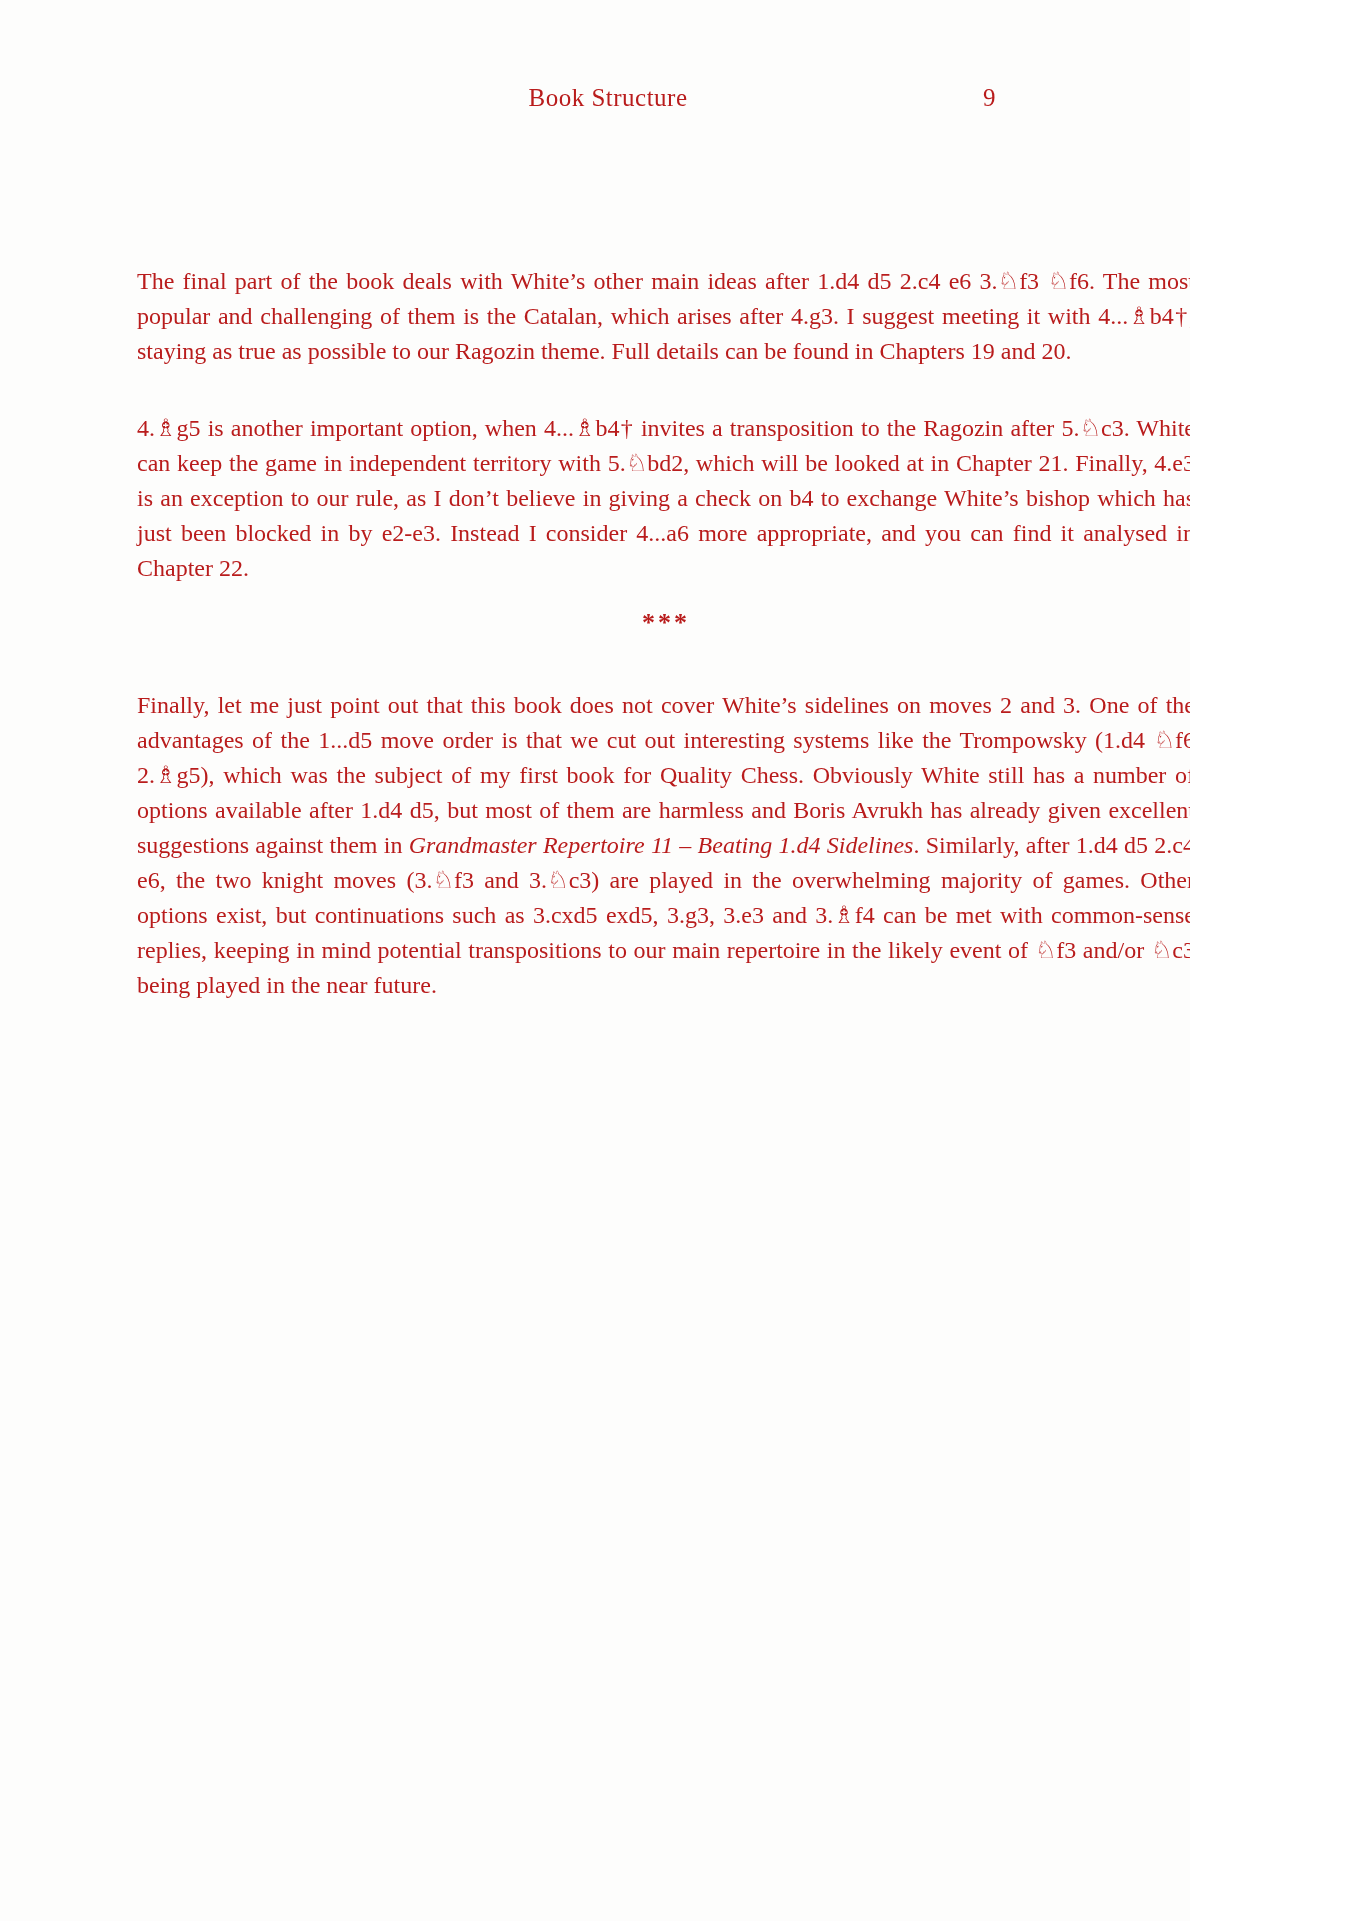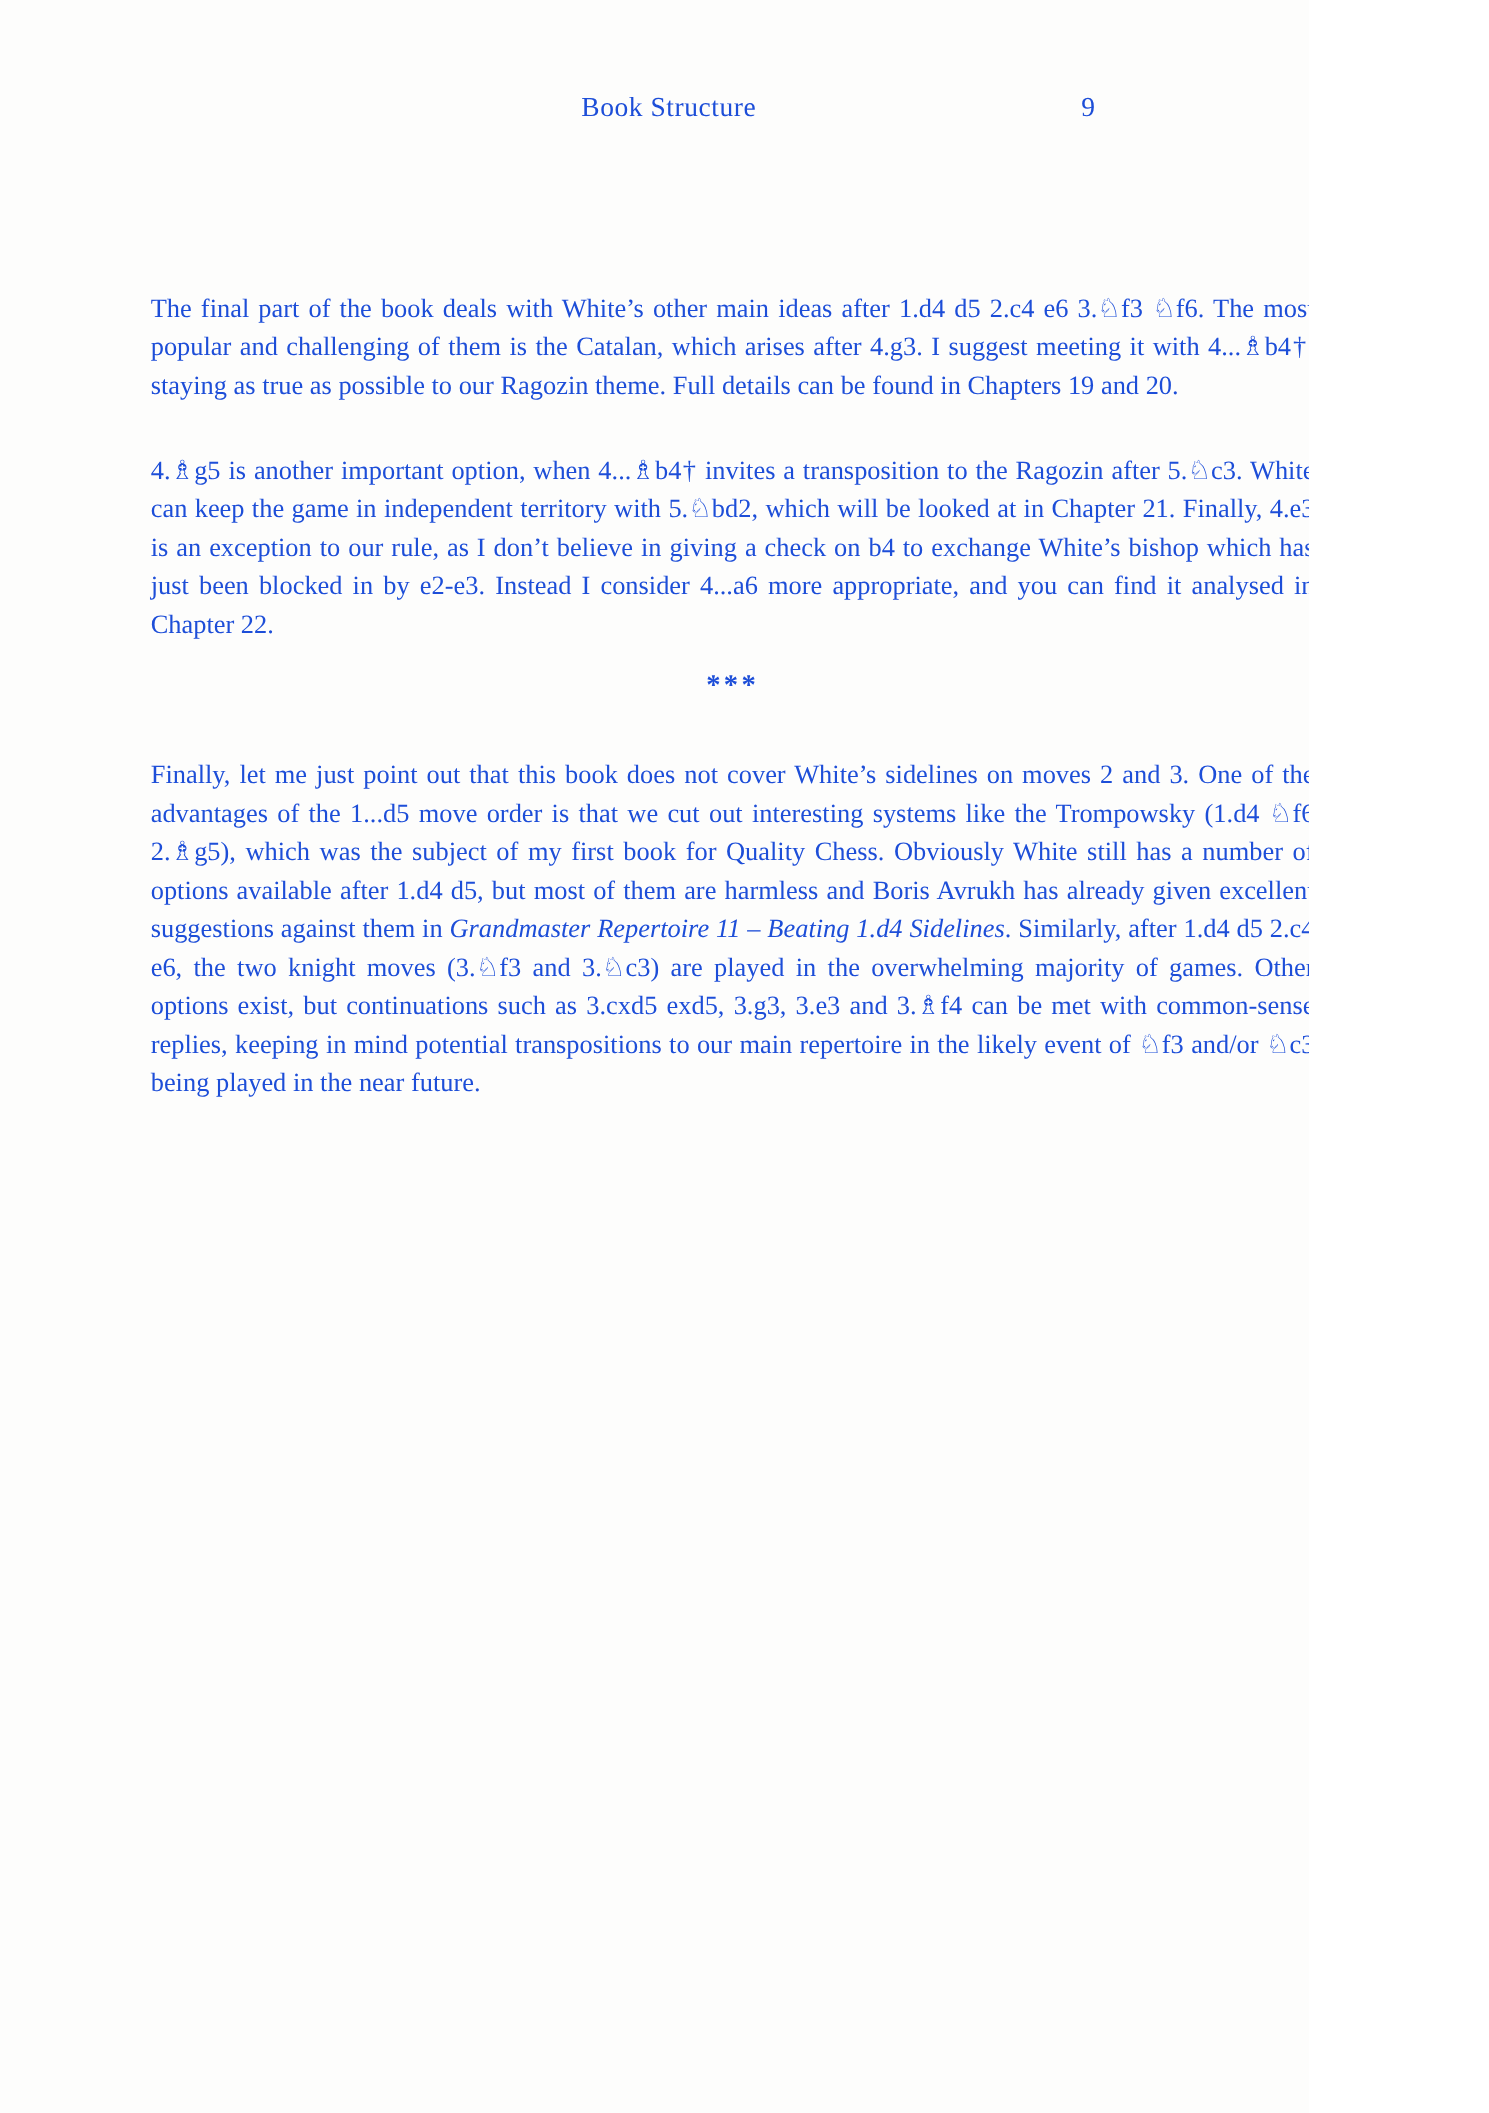--- a/index.html
+++ b/index.html
@@ -5,21 +5,21 @@
   html, body {
     margin: 0;
     padding: 0;
     background: #ffffff;
   }
   .book-page {
     position: relative;
     width: 1190px;
     height: 1921px;
     background: #fdfdfc;
-    color: #1d4ed8;
+    color: #b91c1c;
     font-family: "Liberation Serif", "DejaVu Serif", "DejaVu Sans", serif;
     overflow: hidden;
   }
   .running-head {
     position: absolute;
     top: 84px;
     left: 137px;
     width: 1058px;
     font-size: 25px;
     line-height: 1.1;

